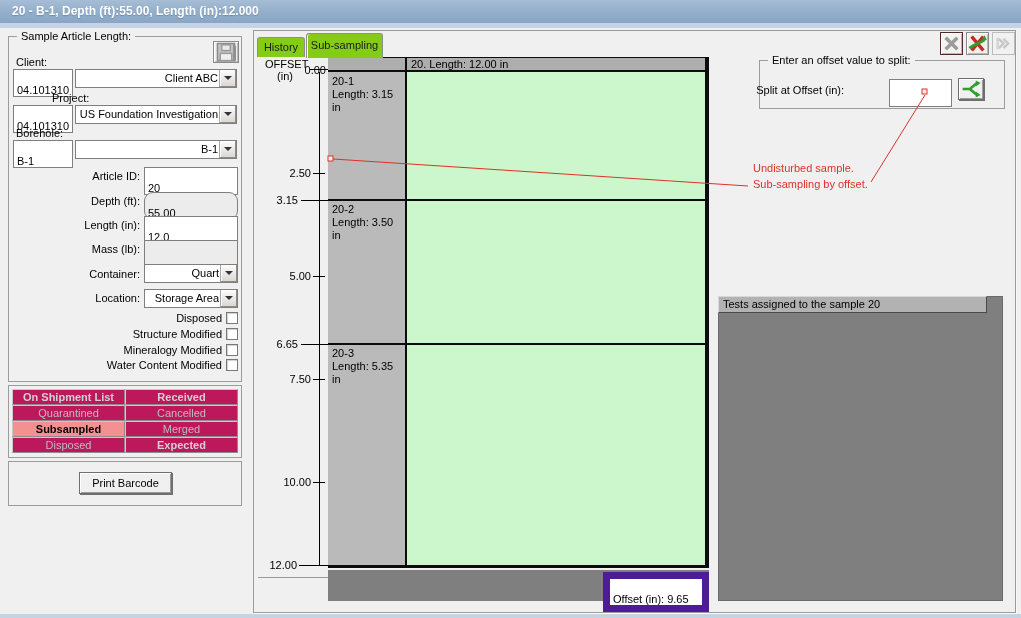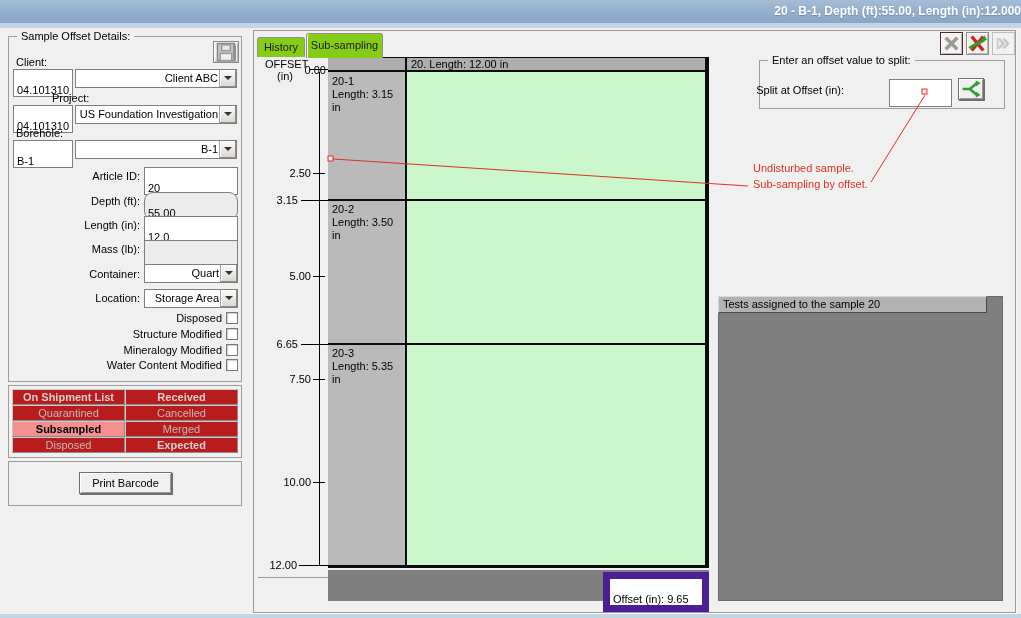--- a/index.html
+++ b/index.html
@@ -5,22 +5,22 @@
   * { margin:0; padding:0; box-sizing:border-box; }
   html,body { width:1021px; height:618px; }
   body { background:#c4d4e4; font-family:"Liberation Sans",sans-serif; position:relative; overflow:hidden; }
   .abs { position:absolute; }
   .t11 { font-size:11px; line-height:13px; color:#000; }
   .rt { text-align:right; }
 
   
   .titlebar { left:0; top:0; width:1021px; height:23px;
     background:linear-gradient(180deg,#a6bdd5 0%,#92aecb 55%,#8aa6c6 100%);
-    color:#fff; font-weight:bold; font-size:12px; line-height:23px; padding-left:20px;
-    text-shadow:0 1px 1px rgba(60,80,110,.35);text-align:right; }
+    color:#fff; font-weight:bold; font-size:12px; line-height:23px; padding-left:12px;
+    text-shadow:0 1px 1px rgba(60,80,110,.35); }
 
   .content-bg { left:0; top:28px; width:1021px; height:586px; background:#f0f0f0; }
 
   
   .main-panel { left:253px; top:30px; width:763px; height:583px; background:#f0f0f0;
     border:1px solid #9b9b9b; box-shadow:1px 1px 0 #fafafa; }
 
   
   .gbox { border:1px solid #9c9c9c; background:#f0f0f0; }
   .gbox-label { position:absolute; top:-7px; left:8px; background:#f0f0f0; padding:0 4px;
@@ -36,21 +36,21 @@
     background:linear-gradient(180deg,#fdfdfd,#d9d5d0);
     border-left:1px solid #a9a5a0; box-shadow:inset -1px -1px 0 #8f8b86, inset 1px 1px 0 #fff; }
   .ddarrow { position:absolute; left:4px; top:6px; width:0; height:0;
     border-left:4px solid transparent; border-right:4px solid transparent; border-top:4px solid #333; }
   .cb { width:12px; height:12px; background:#fff; border:1px solid #787878; box-shadow:inset 1px 1px 1px #cfcfcf; }
   .btn3d { background:#f0f0f0; border:1px solid #6f6f6f;
     box-shadow:inset 1px 1px 0 #ffffff, inset -1px -1px 0 #9a9a9a, 1px 1px 0 #6f6f6f;
     font-size:11px; text-align:center; color:#000; }
 
   
-  .stcell { width:113px; height:16px; background:#b91c1c; float:left;
+  .stcell { width:113px; height:16px; background:#be185d; float:left;
     border:1px solid; border-color:#c9c9c9 #8c8c8c #8c8c8c #c9c9c9;
     font-size:11px; line-height:14px; text-align:center; overflow:hidden; }
   .st-dim       { color:#bdbdbd; }
   .st-dim-bold  { color:#d2d2d2; font-weight:bold; }
   .st-active    { background:#f59090; color:#000; font-weight:bold; }
 
   
   .tab { background:#84cc16; border:1px solid #8e8e8e; border-bottom:none;
     border-radius:3px 3px 0 0; font-size:11px; text-align:center; color:#1a1a1a; }
 
@@ -67,21 +67,21 @@
   .redtext { font-size:11px; line-height:13px; }
   svg { display:block; }
 </style>
 </head>
 <body>
 
 <div class="abs titlebar">20 - B-1, Depth (ft):55.00, Length (in):12.000</div>
 <div class="abs content-bg"></div>
 
 <div class="abs gbox" style="left:8px; top:36px; width:234px; height:346px;">
-  <div class="gbox-label">Sample Offset Details:</div>
+  <div class="gbox-label">Sample Article Length:</div>
 </div>
 
 <div class="abs toolbtn" style="left:213px; top:41px; width:26px; height:22px;">
   <svg width="24" height="20" viewBox="0 0 16 14">
     <rect x="2" y="1" width="12" height="12" fill="#c3c3c3" stroke="#8a8a8a"></rect>
     <rect x="5" y="2" width="6" height="4" fill="#e9e9e9" stroke="#9a9a9a"></rect>
     <rect x="4" y="8" width="8" height="5" fill="#efefef" stroke="#9a9a9a"></rect>
     <path d="M13 1 L15 3 L15 13 L13 13 Z" fill="#8f8f8f"></path>
   </svg>
 </div>

